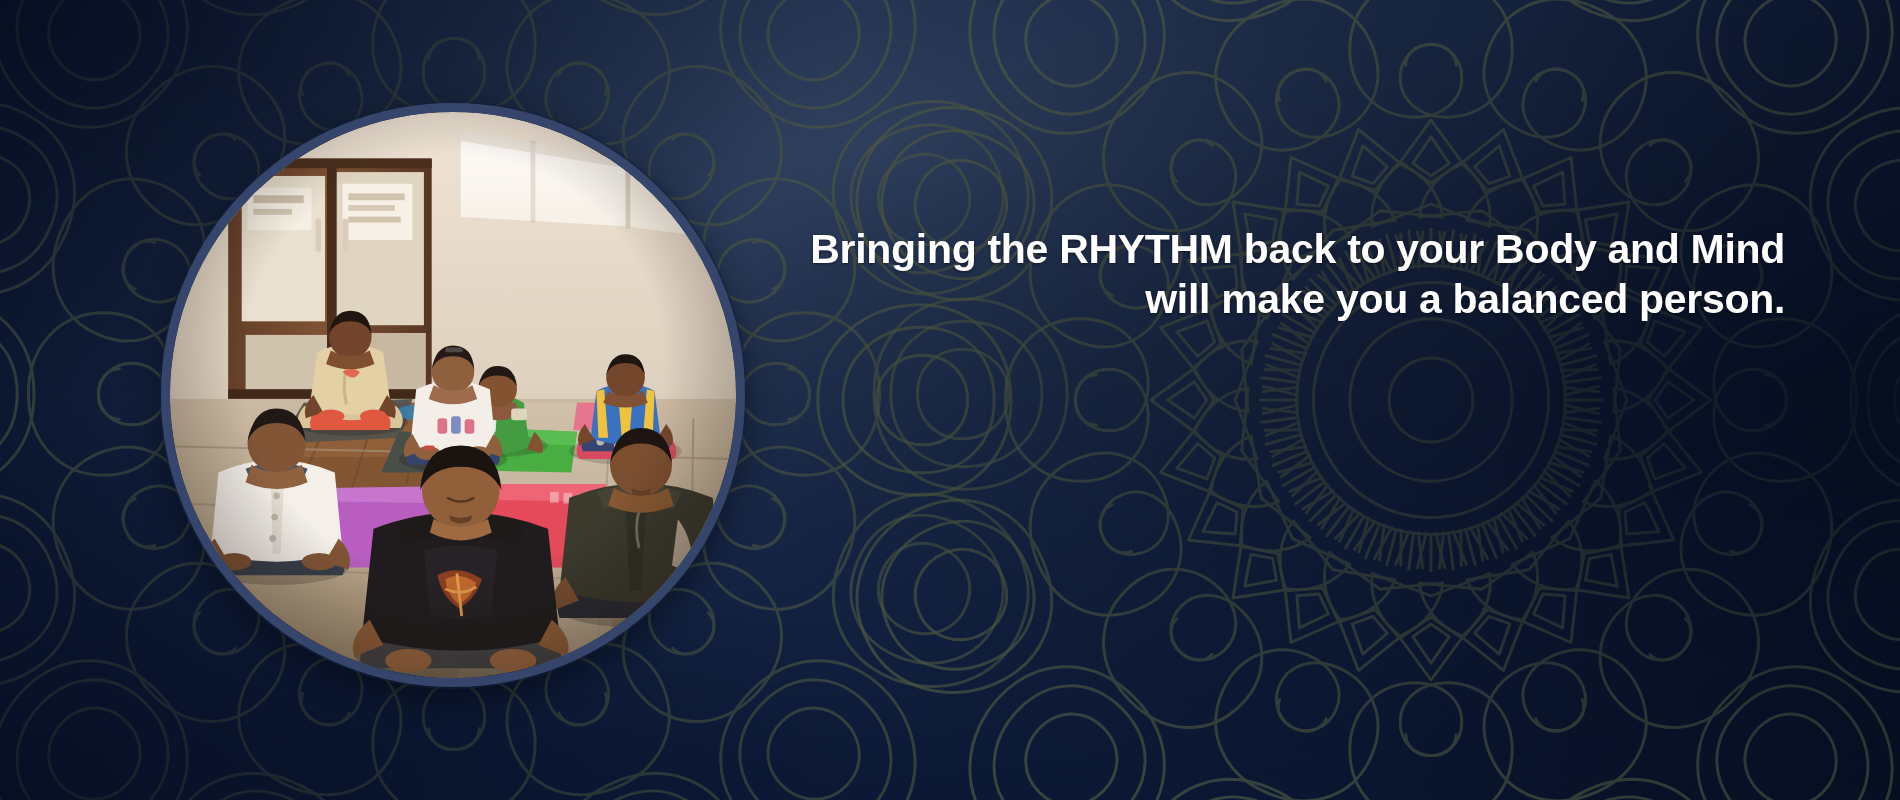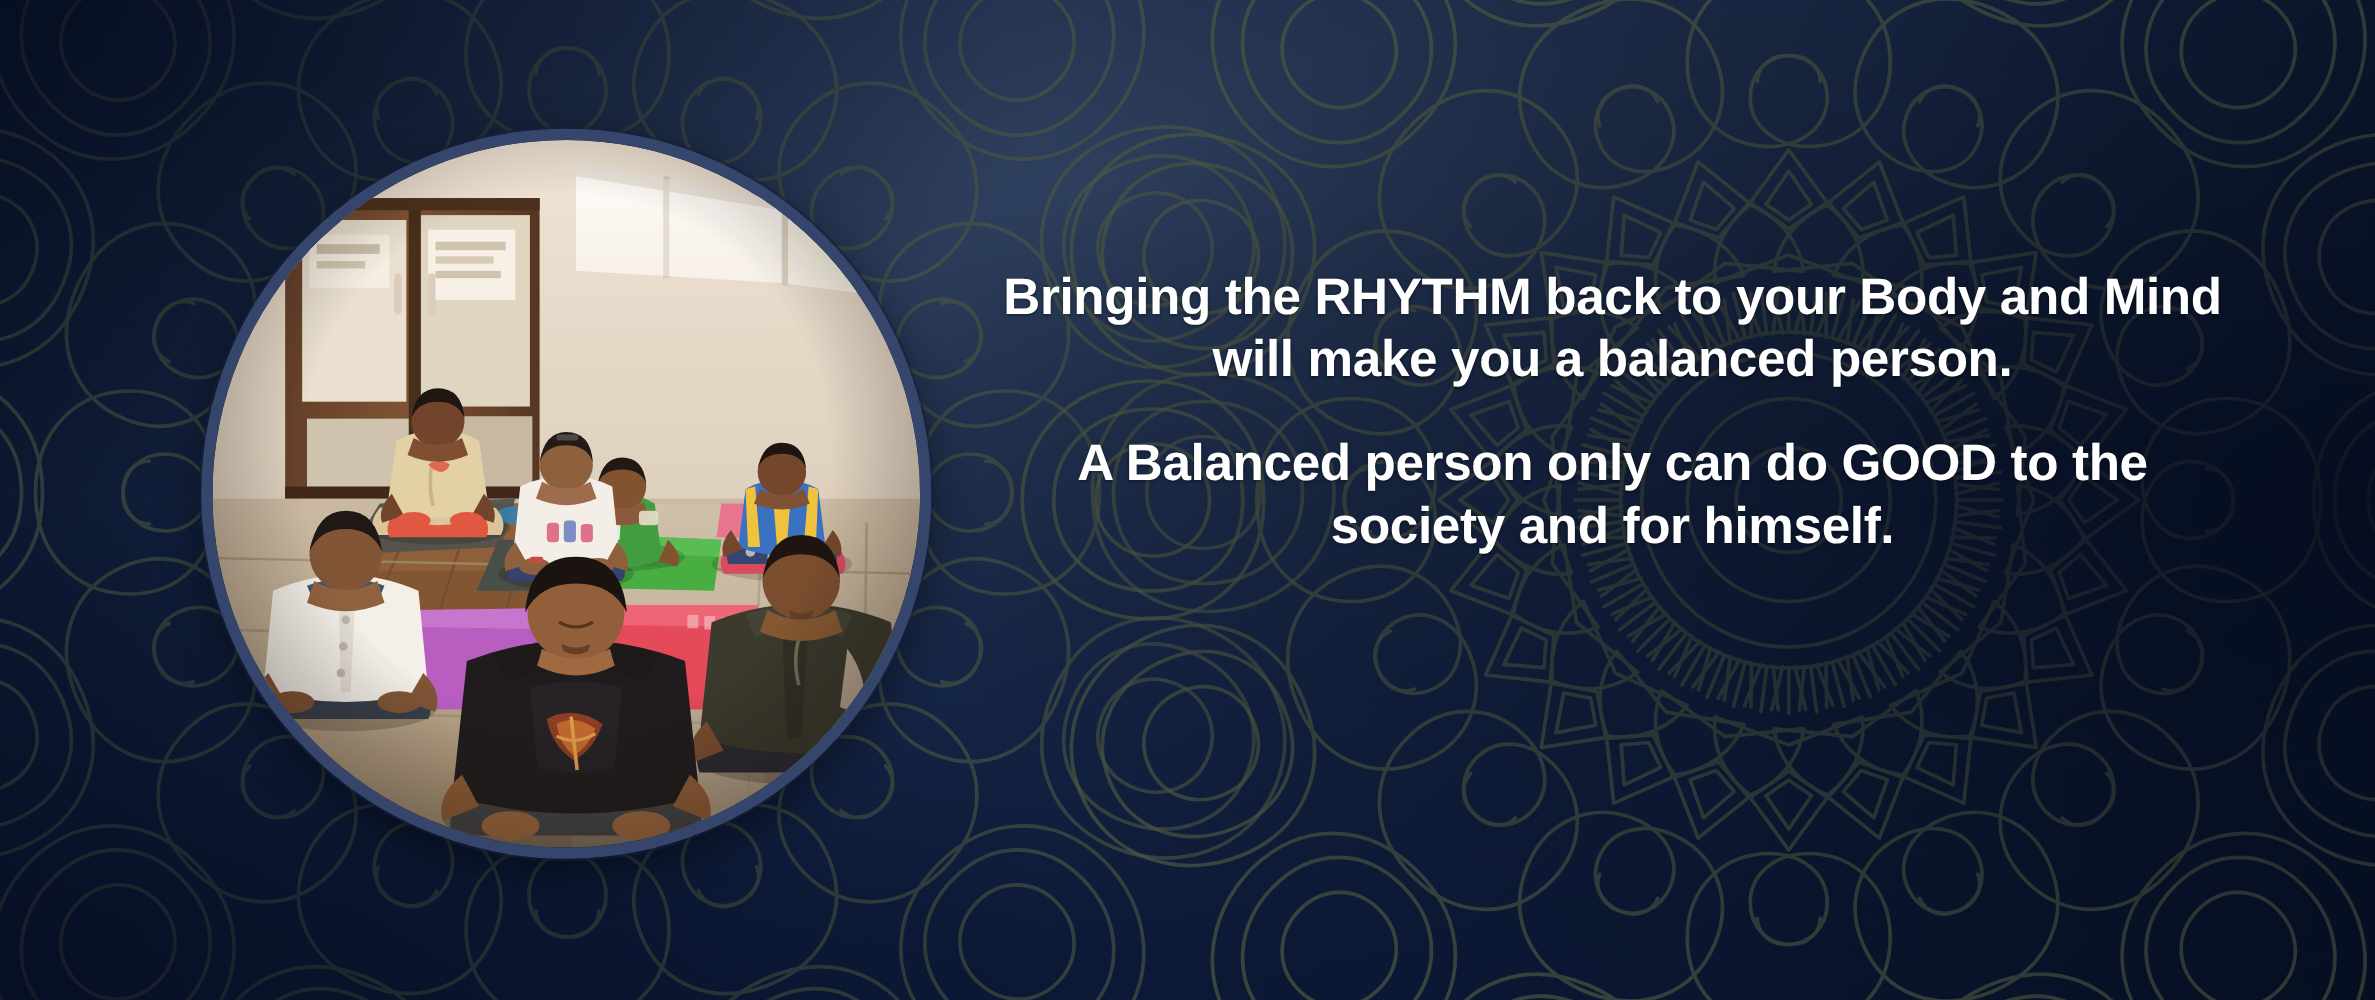--- a/index.html
+++ b/index.html
@@ -47,23 +47,23 @@
     box-sizing:border-box;
     overflow:hidden;
     box-shadow:0 0 0 2px rgba(20,32,60,0.55), 0 10px 34px rgba(0,0,0,0.45);
   }
   .photo-inner{position:absolute;inset:0;overflow:hidden;border-radius:50%;}
   .photo-inner svg{display:block;width:100%;height:100%;}
 
   
   #message-block{
     position:absolute;
-    left:795px;top:212px;
+    left:795px;top:224px;
     width:990px;
-    text-align:center;
+    text-align:right;
     color:#ffffff;
   }
   .message-line{
     font-size:41px;
     font-weight:bold;
     line-height:50px;
     letter-spacing:-0.3px;
     text-shadow:0 1px 3px rgba(0,0,0,0.45);
     white-space:pre-line;
   }
@@ -583,16 +583,15 @@
 
         <rect x="0" y="0" width="584" height="584" fill="url(#vigG)"></rect>
         <rect x="0" y="0" width="584" height="584" fill="#ffb070" opacity="0.05"></rect>
       </svg>
     </div>
   </div>
 
   <div id="message-block">
     <div class="message-line">Bringing the RHYTHM back to your Body and Mind will make you a balanced person.</div>
     <div class="msg-gap"></div>
-    <div class="message-line">A Balanced person only can do GOOD to the society and for himself.</div>
   </div>
 
 </div>
 
 </body></html>

